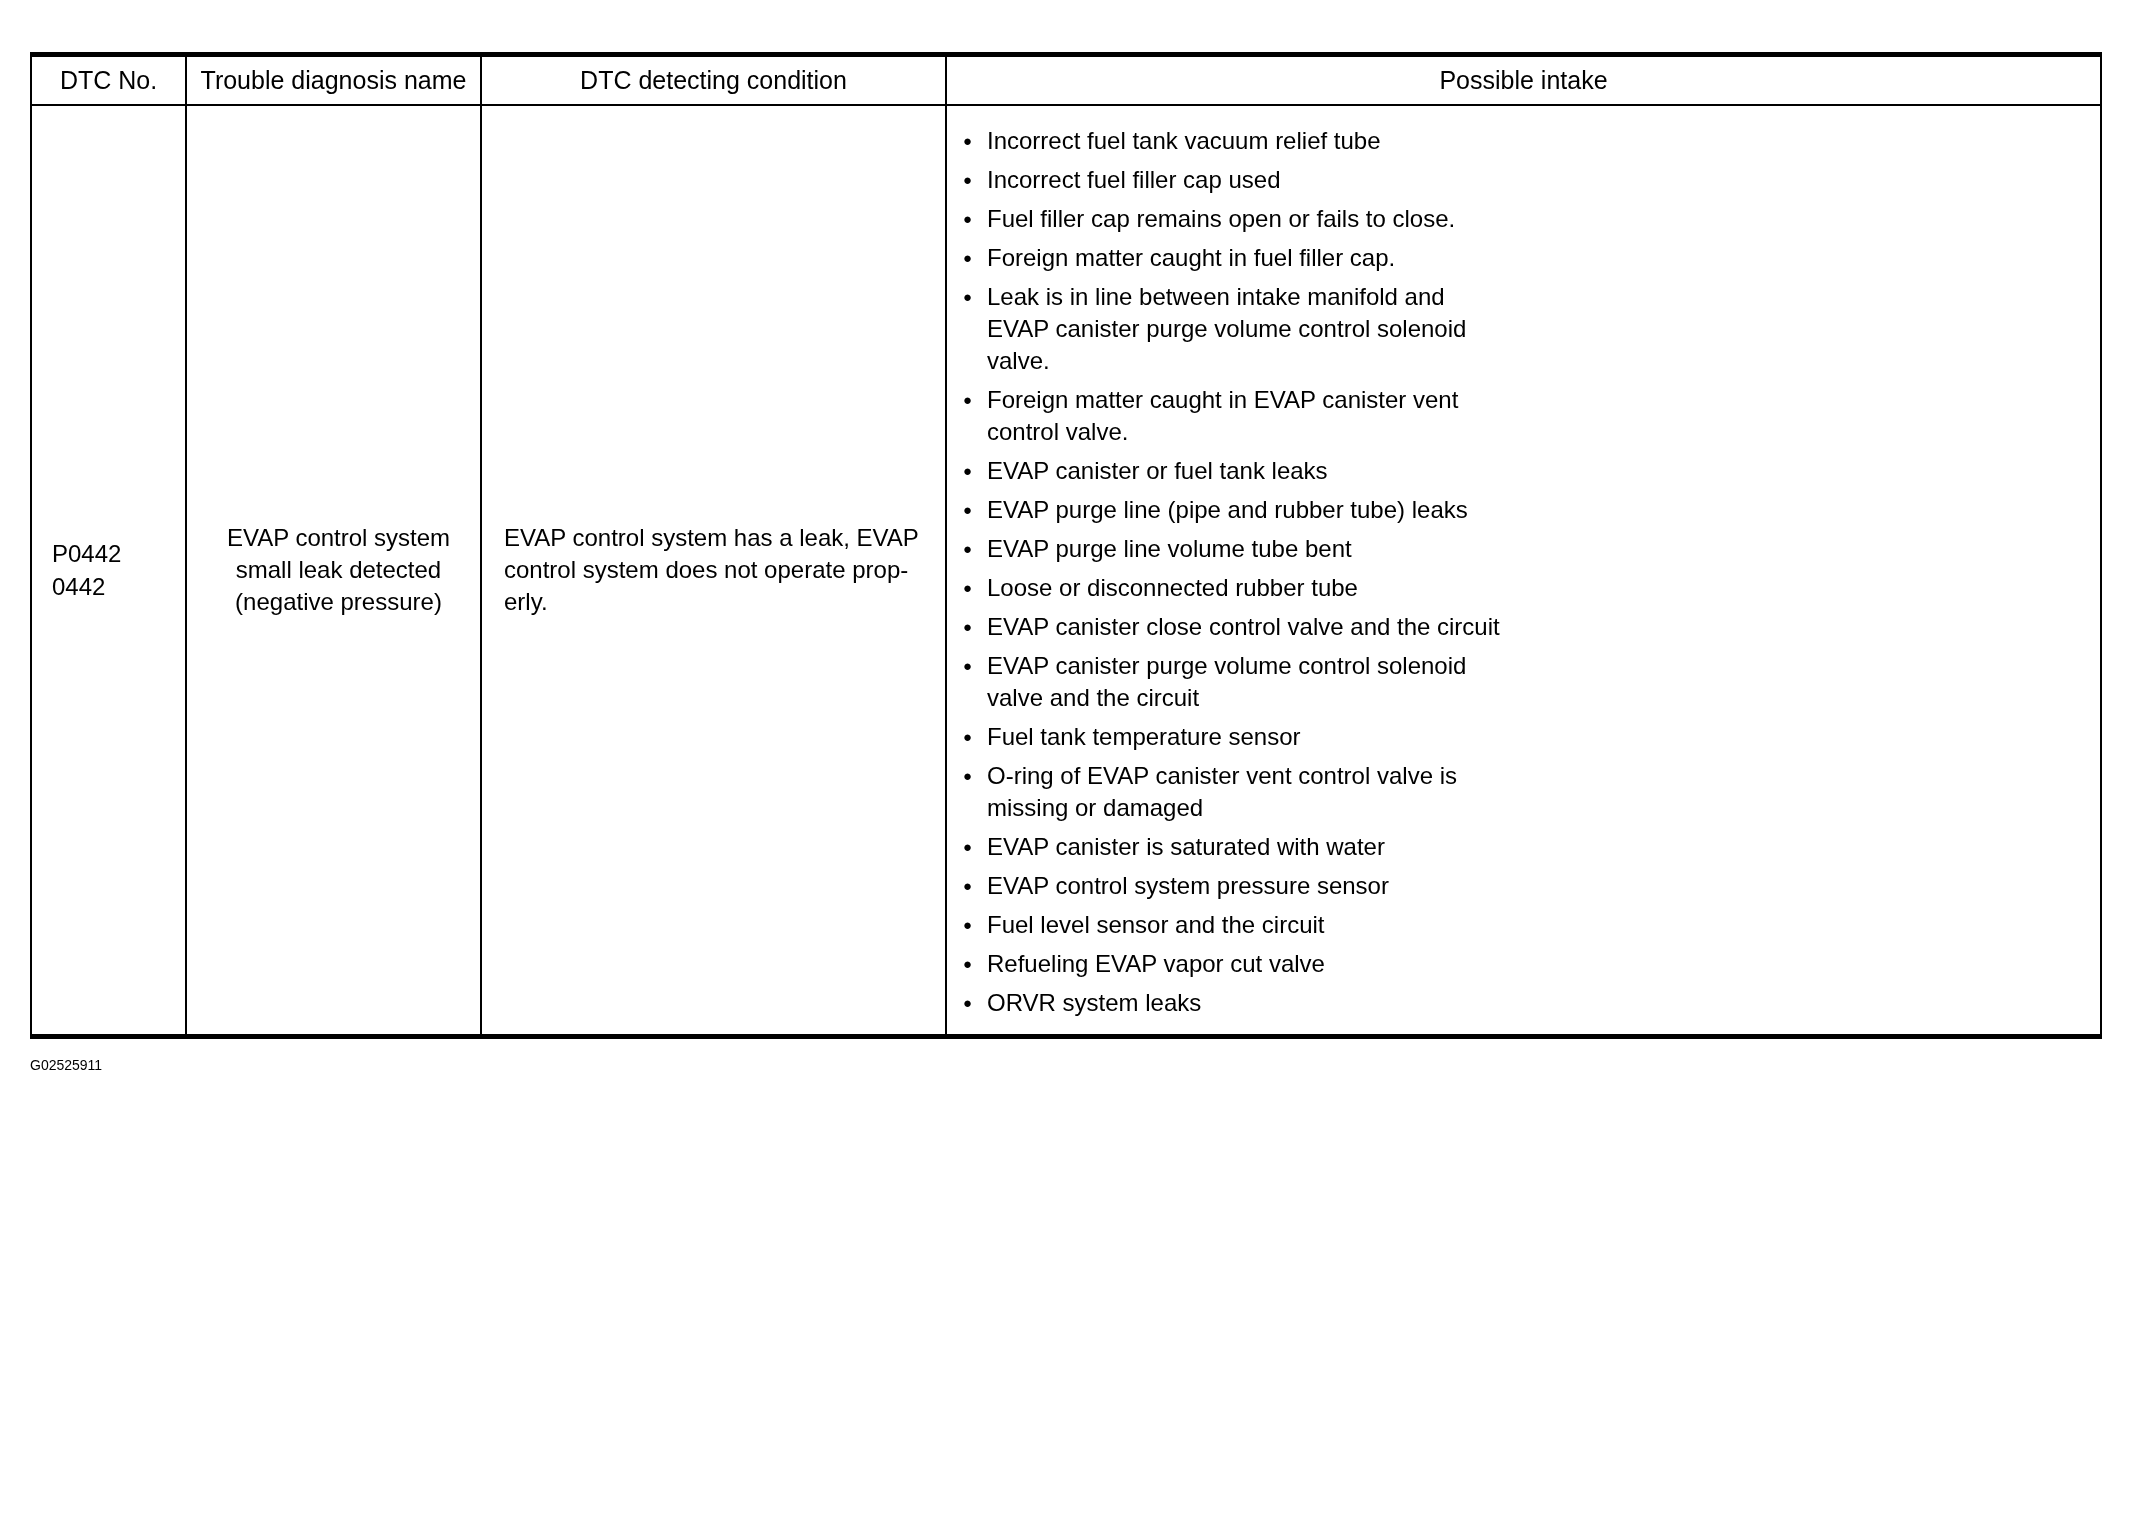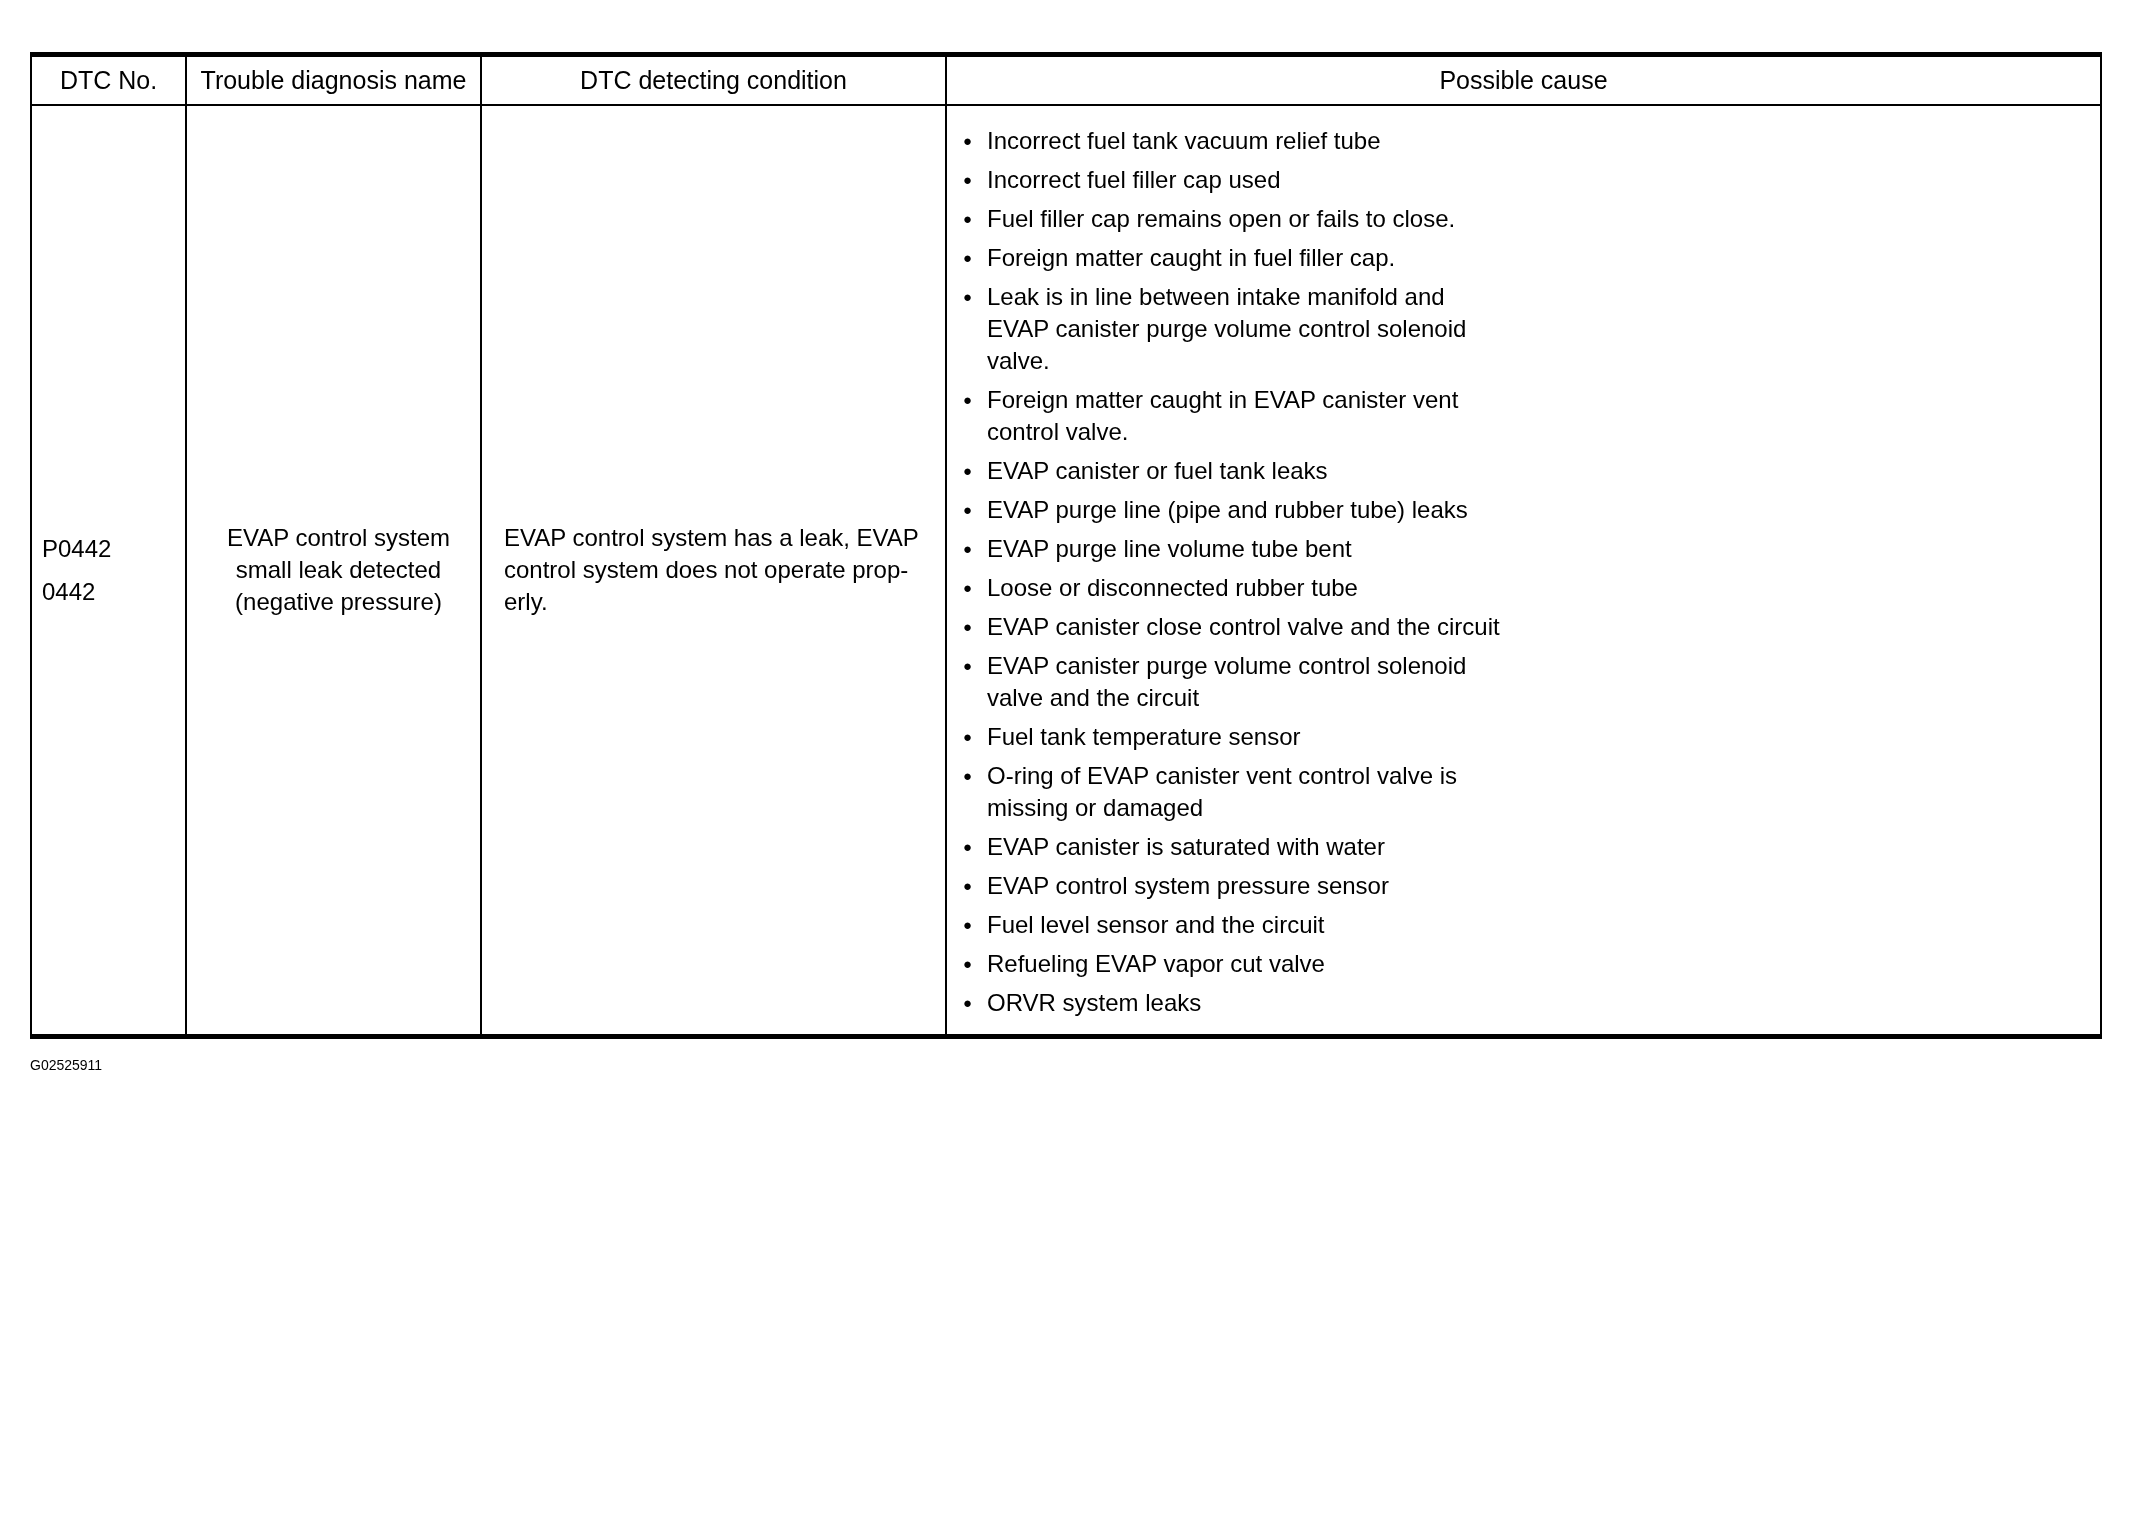--- a/index.html
+++ b/index.html
@@ -39,23 +39,23 @@
     text-align: center;
     vertical-align: middle;
     padding: 0;
   }
   table.dtc-table td {
     font-size: 24px;
     vertical-align: middle;
     height: 932px;
   }
   td.cell-dtc-no {
-    padding-left: 10px;
-    white-space: pre-line;
-    line-height: 43px;
+    padding-left: 20px;
+    white-space: pre-line;
+    line-height: 33px;
   }
   td.cell-name {
     padding-left: 18px;
     padding-right: 8px;
     white-space: pre-line;
     line-height: 32px;
     text-align: center;
   }
   td.cell-cond {
     padding-left: 22px;
@@ -110,21 +110,21 @@
       <col style="width:155px">
       <col style="width:295px">
       <col style="width:465px">
       <col style="width:1155px">
     </colgroup>
     <thead>
       <tr>
         <th>DTC No.</th>
         <th>Trouble diagnosis name</th>
         <th>DTC detecting condition</th>
-        <th>Possible cause</th>
+        <th>Possible intake</th>
       </tr>
     </thead>
     <tbody>
       <tr>
         <td class="cell-dtc-no">P0442
 0442</td>
         <td class="cell-name">EVAP control system
 small leak detected
 (negative pressure)</td>
         <td class="cell-cond">EVAP control system has a leak, EVAP

